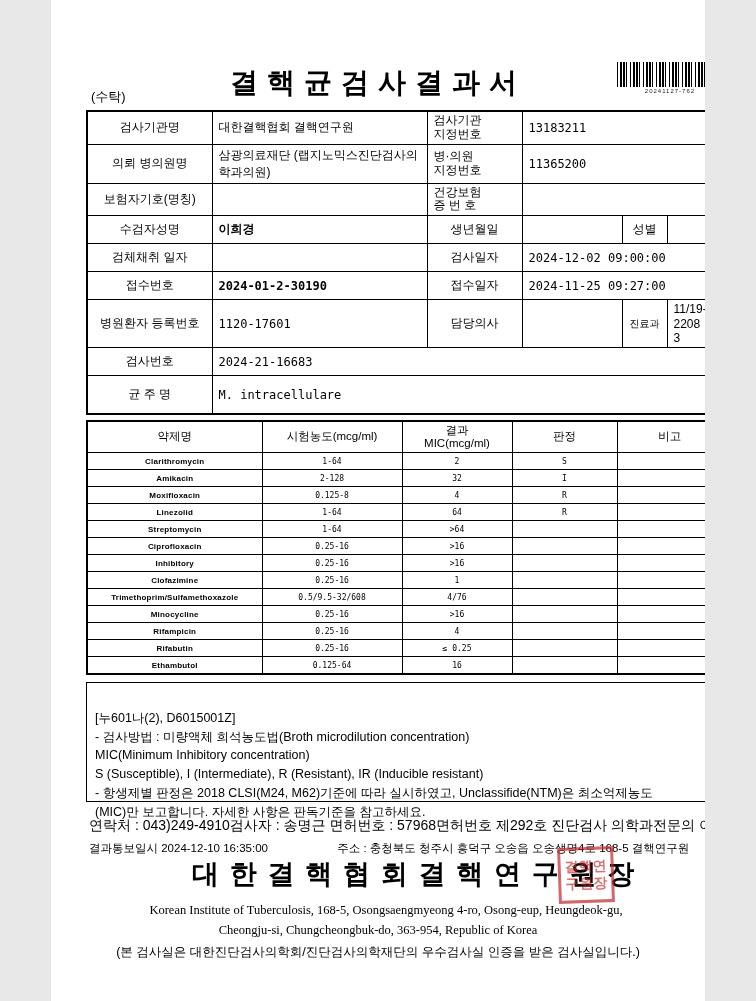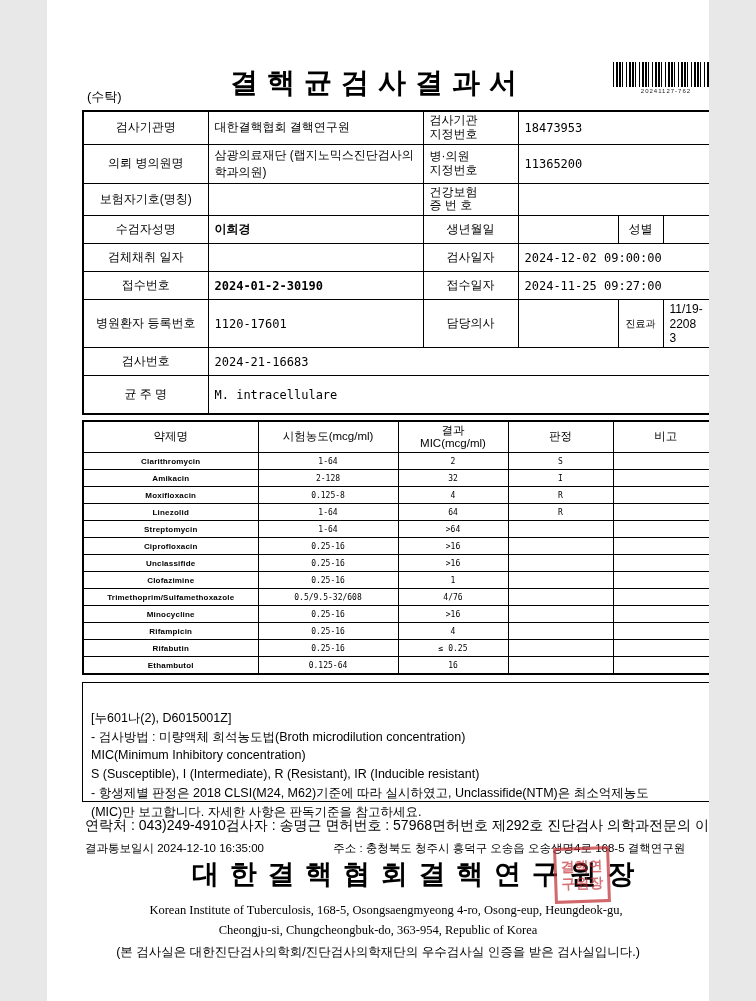--- a/index.html
+++ b/index.html
@@ -1,21 +1,20 @@
 <!DOCTYPE html>
 <html><head>
 <meta charset="utf-8">
 <style>
   html,body { margin:0; padding:0; background:#e8e8e8; }
   .page {
     position:relative; width:654px; height:1001px; margin:0 auto;
     background:#ffffff; color:#000;
     font-family:"Liberation Sans", sans-serif;
     overflow:hidden;
-    padding-left:8px;
   }
   .abs { position:absolute; }
 
   
   .consign { top:88px; left:40px; font-size:13px; }
   .doc-title {
     top:64px; left:0; width:100%; text-align:center;
     font-size:28px; font-weight:bold; letter-spacing:9px;
     font-family:"Liberation Serif", serif;
   }
@@ -99,21 +98,21 @@
         <col style="width:50px">
         <col style="width:45px">
         <col style="width:56px">
     </colgroup>
     <tbody>
         <tr style="height:28px">
       <td class="lbl">검사기관명</td>
       <td>대한결핵협회 결핵연구원</td>
       <td class="lbl2">검사기관
 지정번호</td>
-      <td colspan="4" class="mono">18473953</td>
+      <td colspan="4" class="mono">13183211</td>
     </tr>
     <tr style="height:28px">
       <td class="lbl">의뢰 병의원명</td>
       <td>삼광의료재단 (랩지노믹스진단검사의학과의원)</td>
       <td class="lbl2">병·의원
 지정번호</td>
       <td colspan="4" class="mono">11365200</td>
     </tr>
     <tr style="height:30px">
       <td class="lbl">보험자기호(명칭)</td>
@@ -217,21 +216,21 @@
           <td class="drug-val"></td>
         </tr>
         <tr>
           <td class="drug-name">Ciprofloxacin</td>
           <td class="drug-val">0.25-16</td>
           <td class="drug-val">&gt;16</td>
           <td class="drug-val"></td>
           <td class="drug-val"></td>
         </tr>
         <tr>
-          <td class="drug-name">Unclassifide</td>
+          <td class="drug-name">Inhibitory</td>
           <td class="drug-val">0.25-16</td>
           <td class="drug-val">&gt;16</td>
           <td class="drug-val"></td>
           <td class="drug-val"></td>
         </tr>
         <tr>
           <td class="drug-name">Clofazimine</td>
           <td class="drug-val">0.25-16</td>
           <td class="drug-val">1</td>
           <td class="drug-val"></td>

